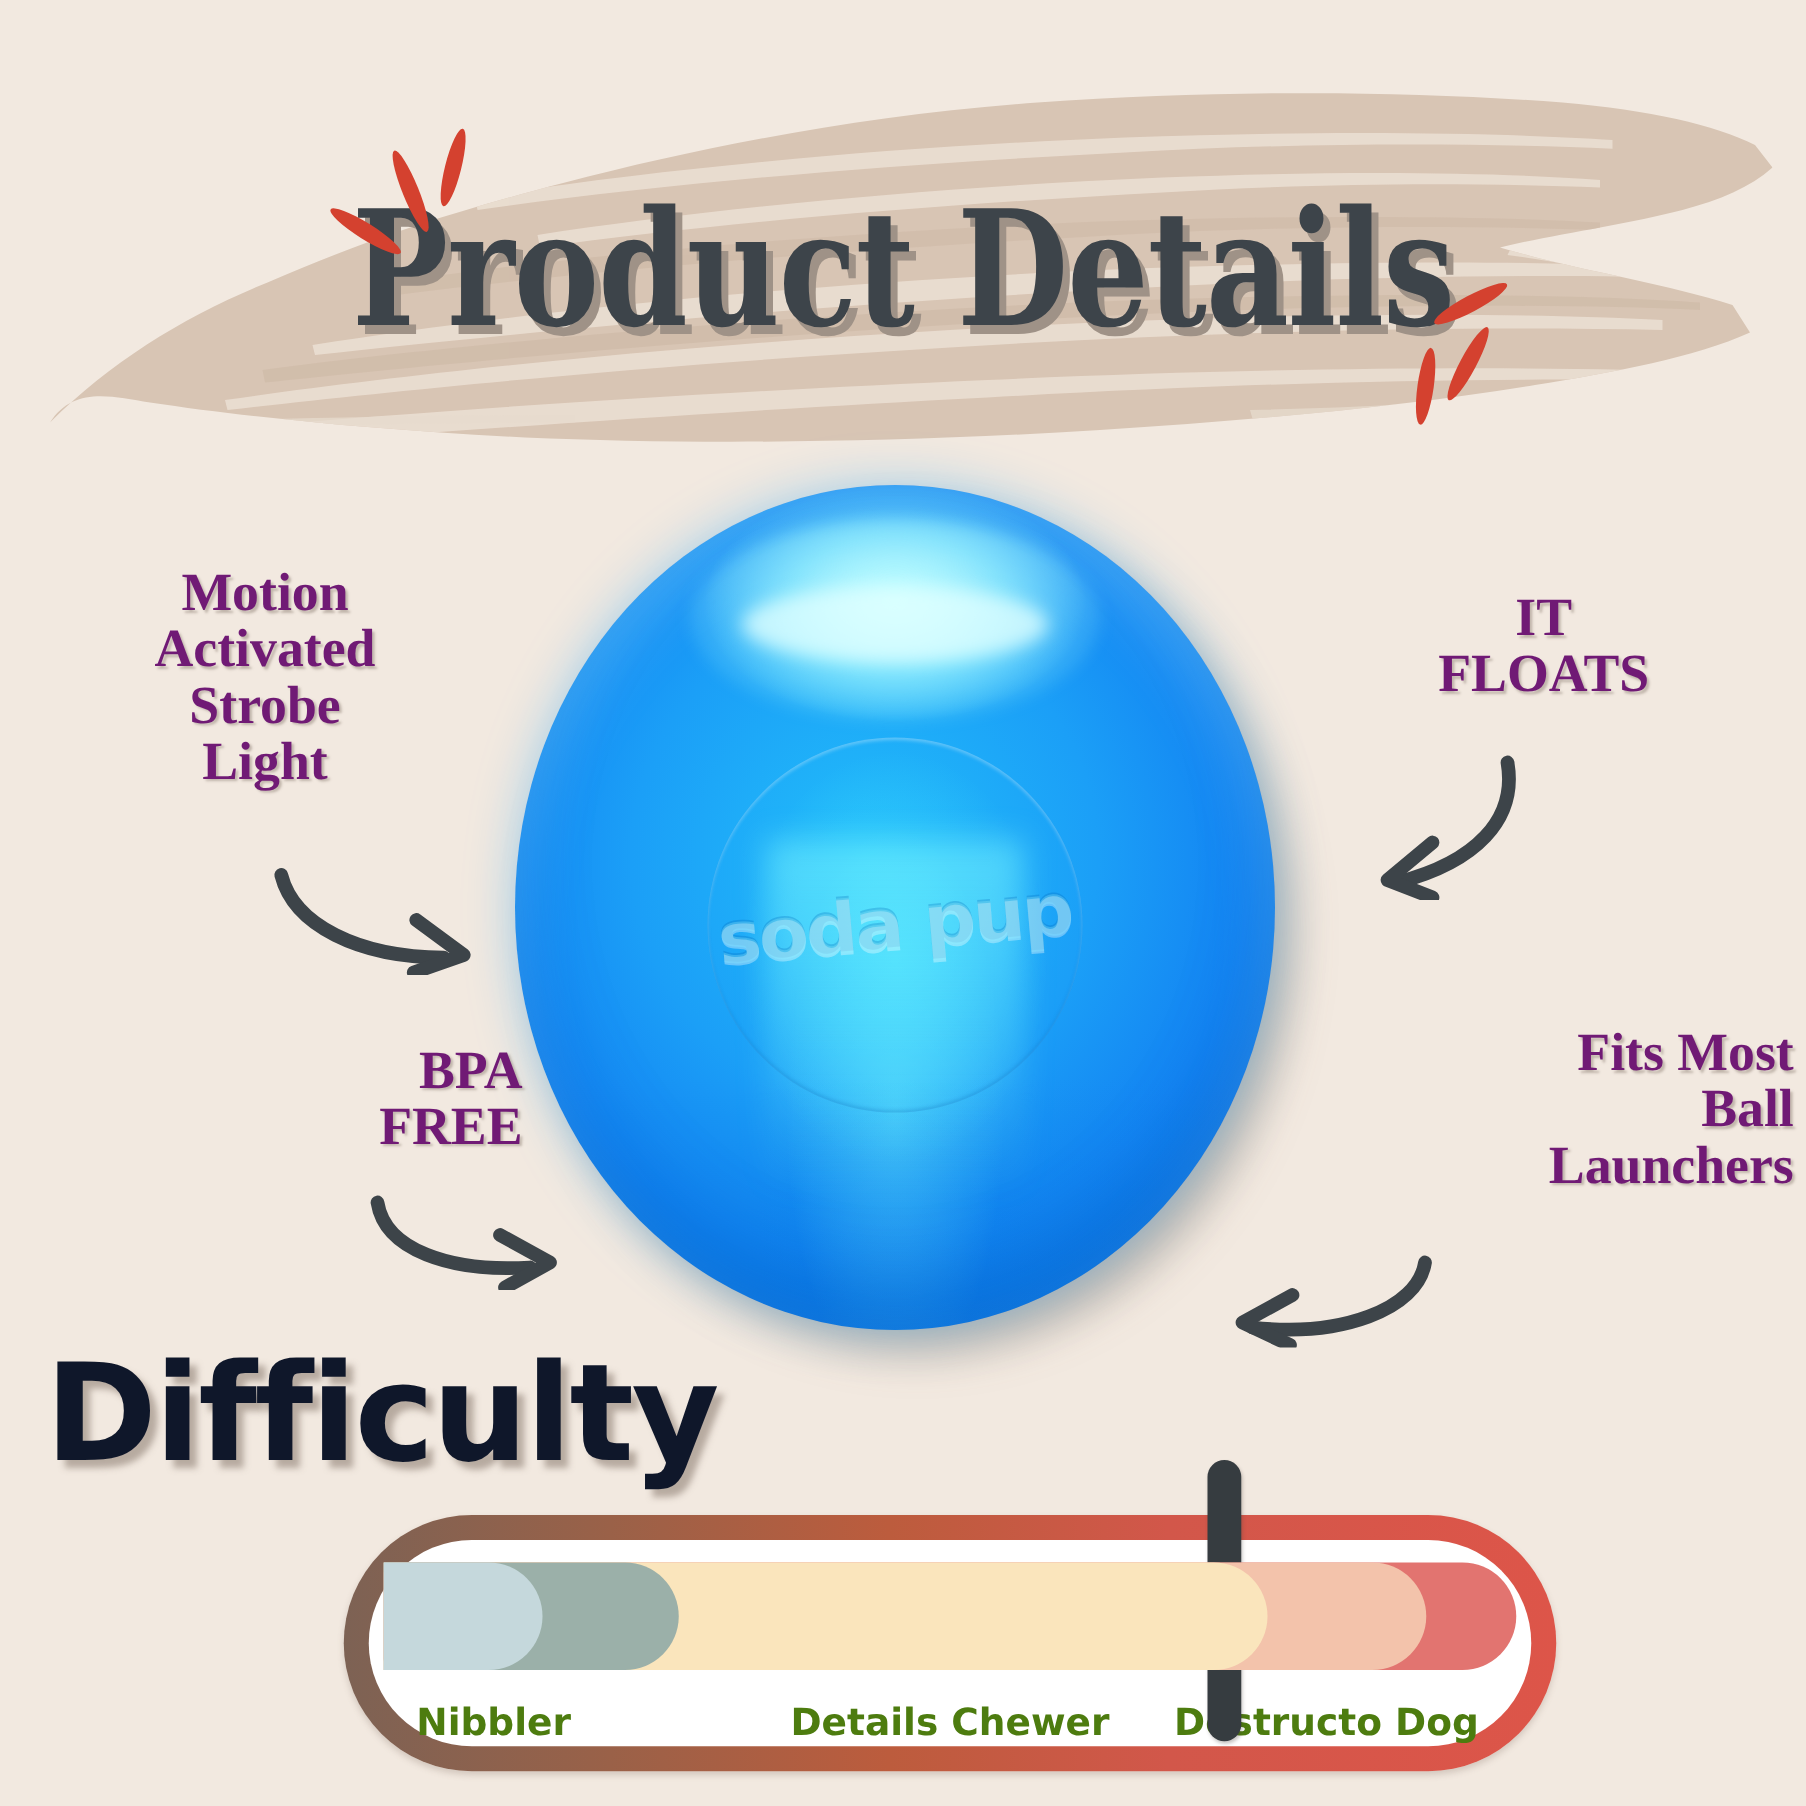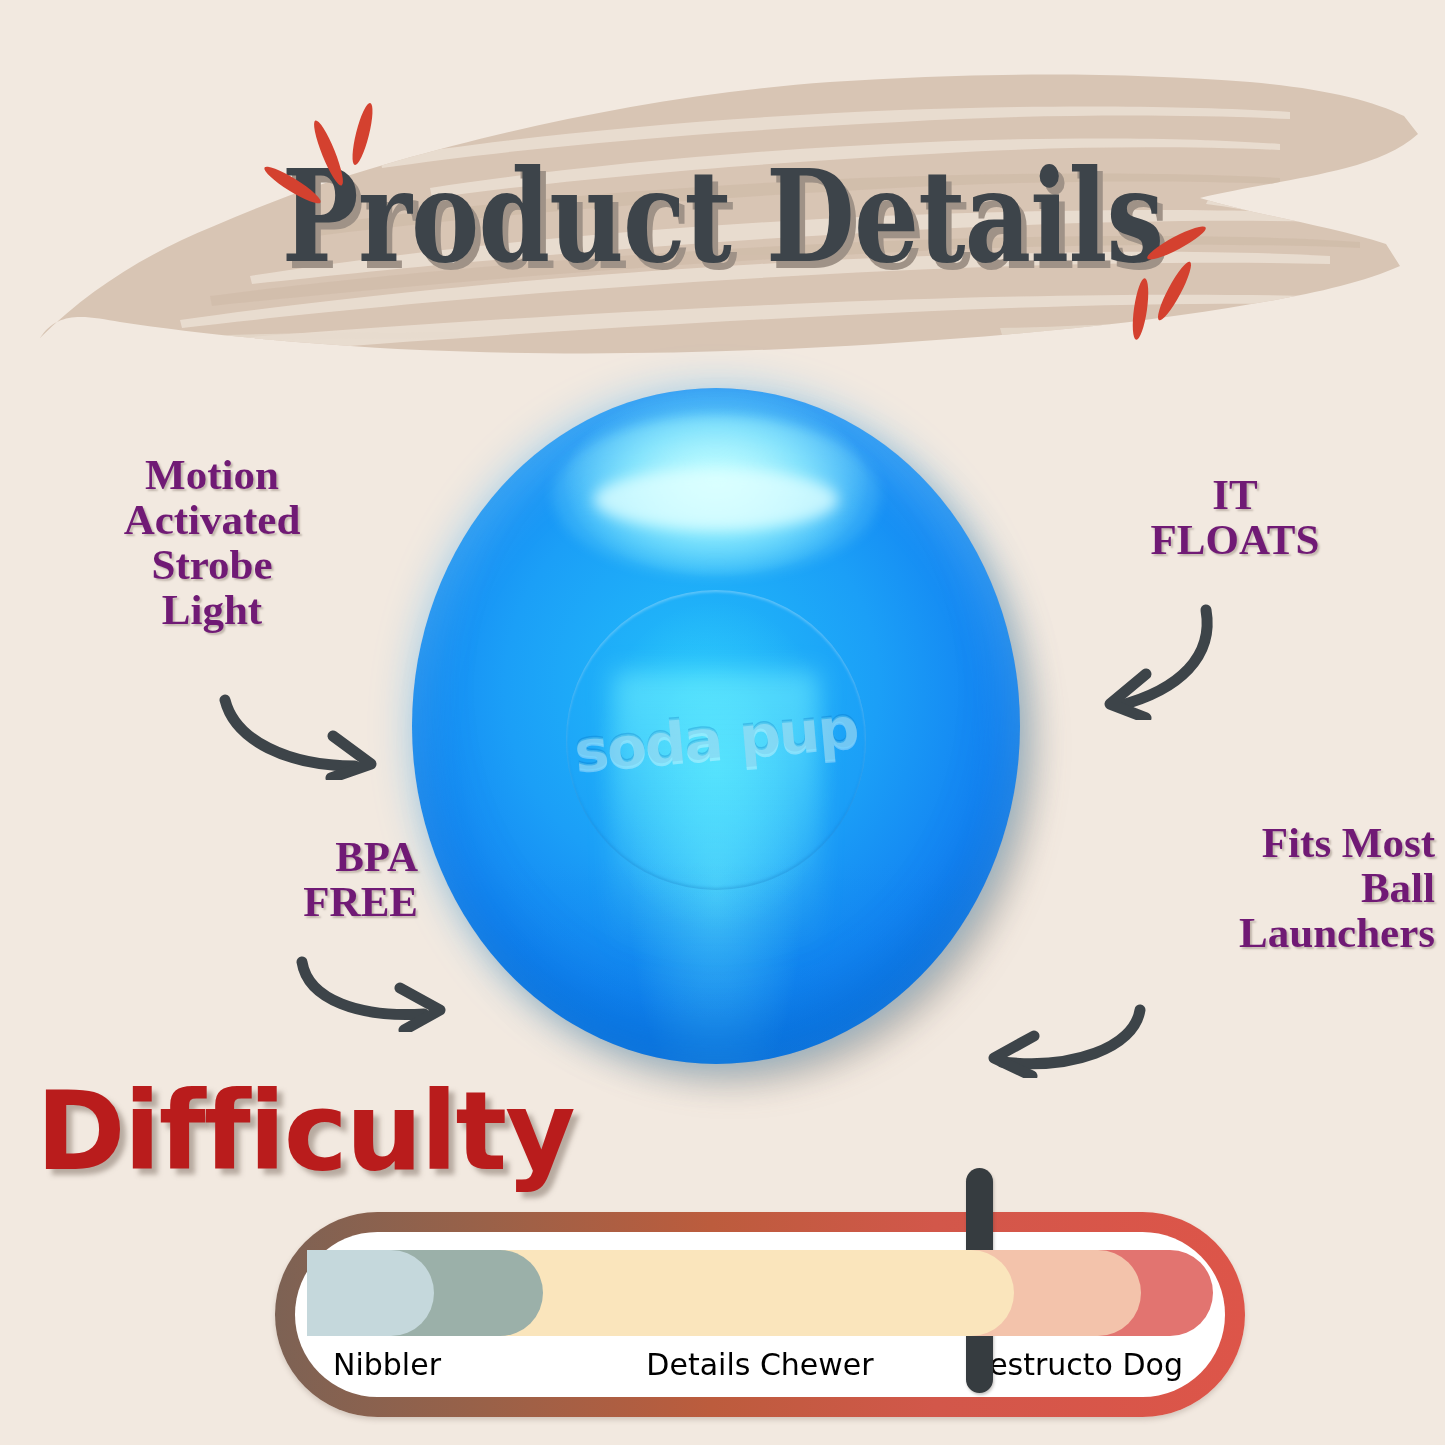--- a/index.html
+++ b/index.html
@@ -145,21 +145,21 @@
   .arrow { position:absolute; }
 
   
   #difficulty-title {
     position:absolute; left:36px; top:1078px;
     font-family:"DejaVu Sans", sans-serif;
     font-weight:700;
     font-size:108px;
     line-height:1;
     letter-spacing:-2px;
-    color:#b91c1c;
+    color:#0f172a;
     text-shadow:6px 6px 5px rgba(125,110,98,0.50);
   }
 
   #meter {
     position:absolute;
     left:275px; top:1212px;
     width:970px; height:205px;
     border-radius:103px;
     padding:20px;
     background:linear-gradient(90deg,#7d6254 0%, #9a6148 22%, #bc5c3d 45%, #d2574a 68%, #dd5549 100%);
@@ -185,24 +185,25 @@
   #meter-track .seg:first-child { border-radius:10px 48px 48px 10px; }
 
   #meter-labels {
     position:absolute;
     left:0; bottom:8px;
     width:100%; height:42px;
   }
   .meter-label {
     position:absolute;
     font-family:"DejaVu Sans", sans-serif;
-    font-weight:400;
+    font-weight:700;
     font-size:30px;
-    color:#000000;
+    color:#4d7c0f;
     white-space:nowrap;
+    margin-top:14px;
   }
   #meter-label-0 { left:38px; }
   #meter-label-1 { left:50%; transform:translateX(-50%); }
   #meter-label-2 { right:42px; }
 
   #meter-indicator {
     position:absolute;
     top:-64px;
     width:27px; height:225px;
     border-radius:14px;

